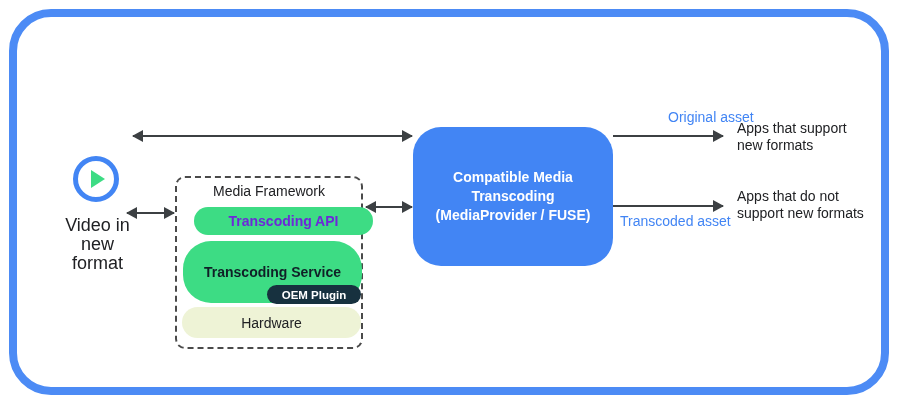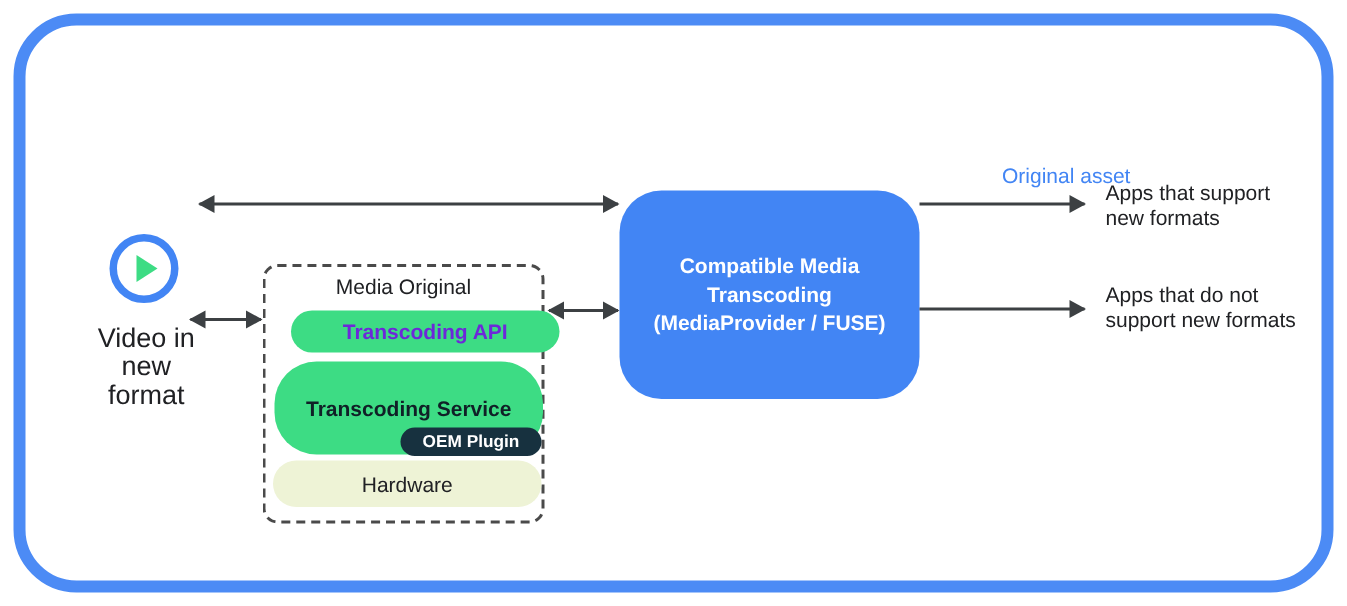--- a/index.html
+++ b/index.html
@@ -129,32 +129,33 @@
   </div>
   <div class="abs video-label pre">Video in
 new
 format</div>
 
   <div class="arrow double" style="left:127px; top:212px; width:47px;"></div>
   <div class="arrow double" style="left:133px; top:135px; width:279px;"></div>
   <div class="arrow double" style="left:366px; top:206px; width:46px;"></div>
 
   <div class="abs mf-box"></div>
-  <div class="abs mf-title">Media Original</div>
+  <div class="abs mf-title">Media Framework</div>
   <div class="abs pill api-pill">Transcoding API</div>
   <div class="abs pill service-pill">Transcoding Service</div>
   <div class="abs pill oem-pill">OEM Plugin</div>
   <div class="abs pill hw-pill">Hardware</div>
 
   <div class="abs transcoder pre">Compatible Media
 Transcoding
 (MediaProvider / FUSE)</div>
 
   <div class="abs asset-label" style="left:620px; top:109px;margin-left:48px;">Original asset</div>
   <div class="arrow" style="left:613px; top:135px; width:110px;"></div>
   <div class="abs apps-label pre" style="left:737px; top:120px;">Apps that support
 new formats</div>
 
   <div class="arrow" style="left:613px; top:205px; width:110px;"></div>
+  <div class="abs asset-label" style="left:620px; top:213px;">Transcoded asset</div>
   <div class="abs apps-label pre" style="left:737px; top:188px;">Apps that do not
 support new formats</div>
 
 </div>
 
 </body></html>

